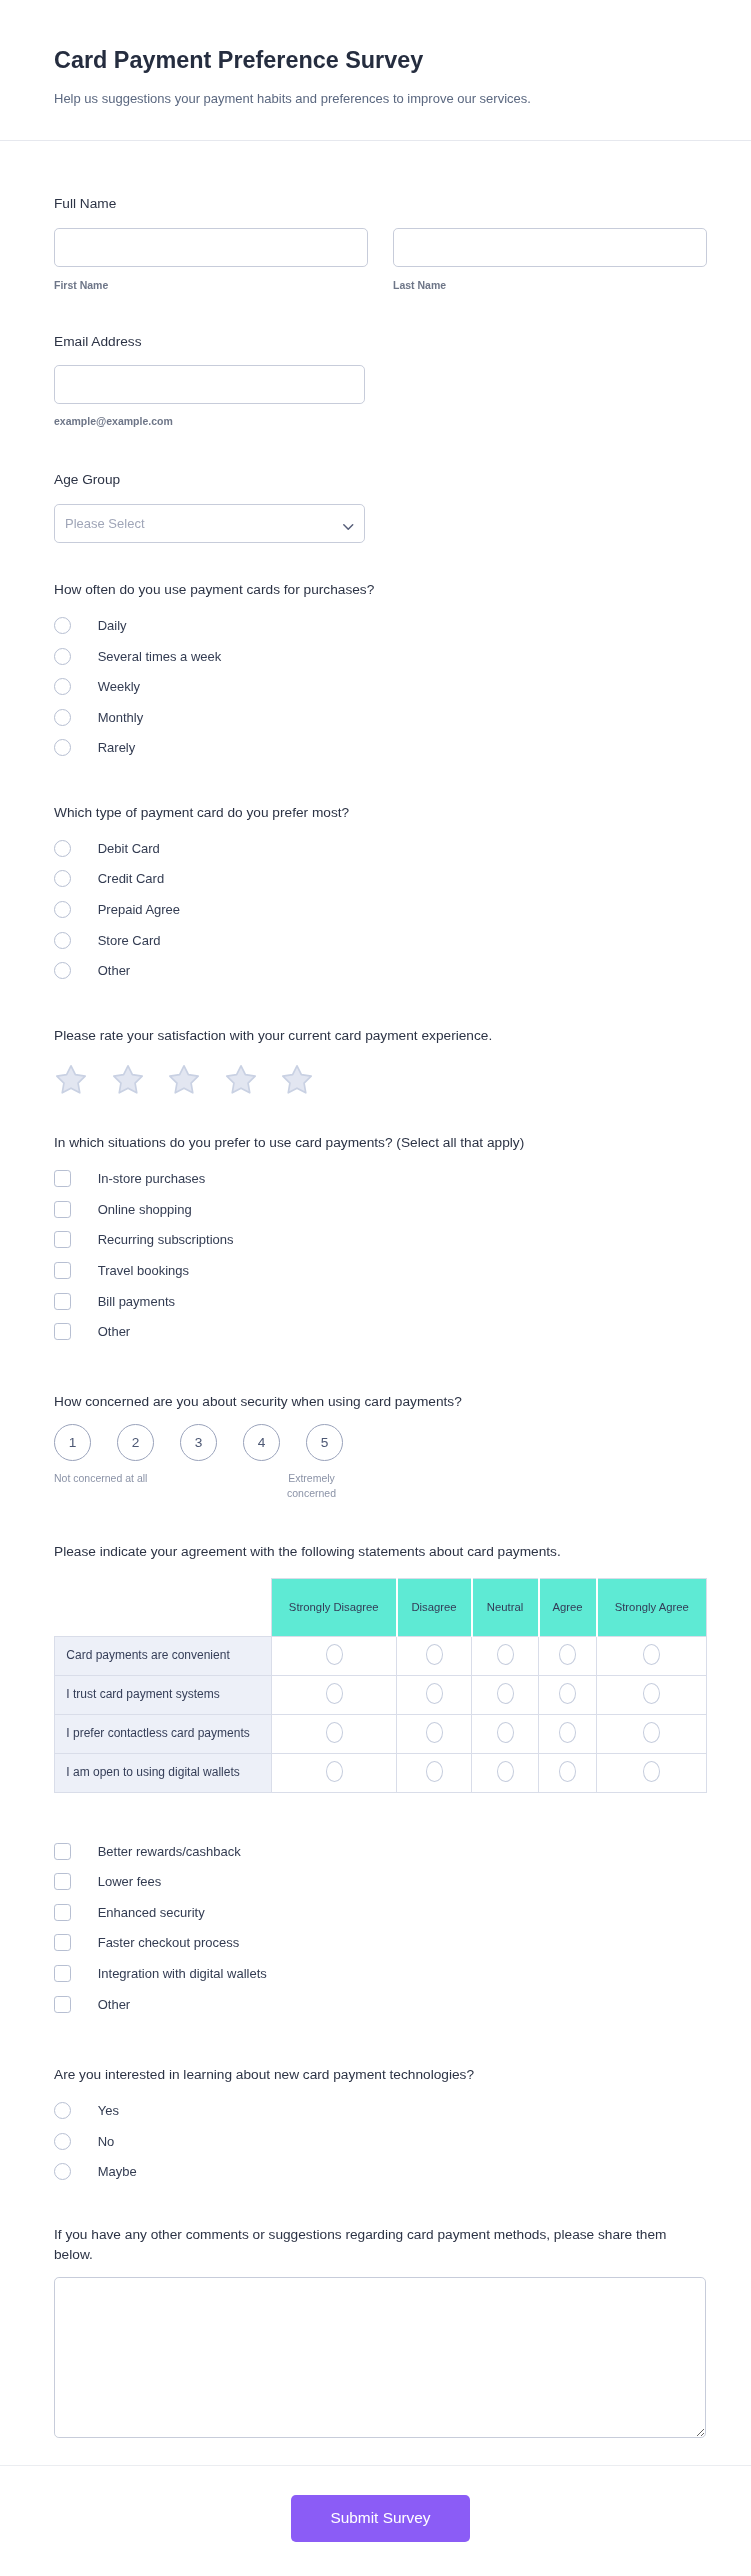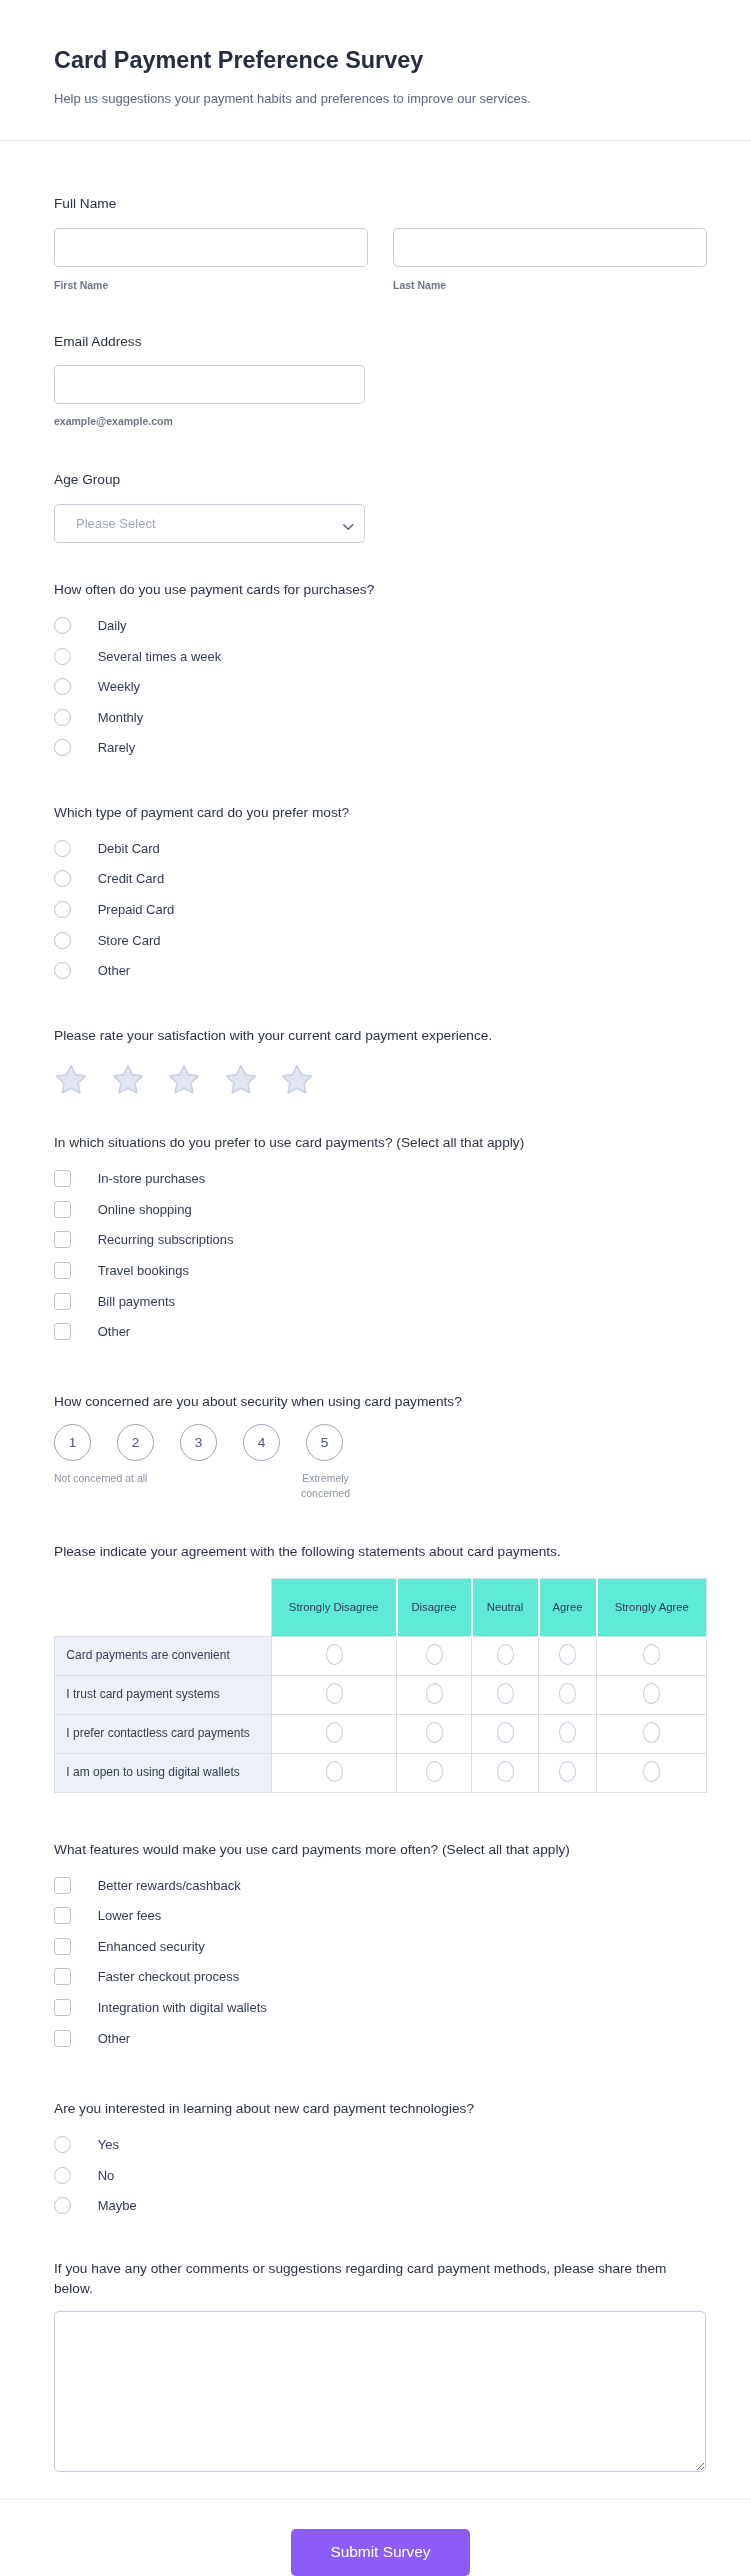--- a/index.html
+++ b/index.html
@@ -33,21 +33,21 @@
   .name-col .text-input { width:100%; }
   .name-col .sub-label { margin-top:12px; }
 
   .sec-email { margin-top:40px; }
   .sec-email .text-input { width:311px; display:block; margin-top:13px; }
   .sec-email .sub-label { margin-top:11.3px; }
 
   .sec-age { margin-top:42px; }
   .select-wrap { position:relative; width:311px; margin-top:14.6px; }
   .select {
-    width:100%; height:39px; padding:0 29px 0 21px;
+    width:100%; height:39px; padding:0 29px 0 10px;
     -webkit-appearance:none; appearance:none; color:#a0a6b8;
   }
   .chevron { position:absolute; right:11.3px; top:14.6px; pointer-events:none; }
 
   .sec-q { margin-top:37px; }
   .sec-q.q2 { margin-top:44px; }
   .sec-q.q3 { margin-top:44px; }
   .sec-q.q4 { margin-top:36px; }
   .sec-q.q5 { margin-top:49px; }
   .sec-q.q6 { margin-top:34px; }
@@ -74,21 +74,21 @@
   
   .scale-wrap { position:relative; margin-top:13px; height:84px; }
   .scale-row { display:flex; gap:26px; }
   .scale-circle {
     width:37px; height:37px; border:1.2px solid #9aa3bb; border-radius:50%;
     display:flex; align-items:center; justify-content:center;
     font-size:13.7px; color:#4d5874; background:#fff; cursor:pointer;
   }
   .scale-min { position:absolute; left:0; top:47px; width:105px; text-align:left;
     font-size:10.5px; line-height:14.6px; color:#8b93a7; }
-  .scale-max { position:absolute; left:231px; top:47px; width:81px; text-align:center;
+  .scale-max { position:absolute; left:217px; top:47px; width:81px; text-align:center;
     font-size:10.5px; line-height:14.6px; color:#8b93a7; }
 
   
   table.matrix { border-collapse:collapse; margin-top:16px; width:653px; table-layout:fixed; }
   .matrix th, .matrix td { border:0.8px solid #d9dde9; }
   .matrix thead th {
     background:#5eead4; font-size:11.3px; line-height:14.6px; font-weight:400;
     color:#333c57; text-align:center; padding:8px 4.9px; height:58px; vertical-align:middle;
   }
   .matrix thead th.blank { border:none; background:transparent; }
@@ -199,21 +199,21 @@
           <span class="opt-label">Debit Card</span>
         </label>
 
         <label class="opt">
           <span class="radio"></span>
           <span class="opt-label">Credit Card</span>
         </label>
 
         <label class="opt">
           <span class="radio"></span>
-          <span class="opt-label">Prepaid Card</span>
+          <span class="opt-label">Prepaid Agree</span>
         </label>
 
         <label class="opt">
           <span class="radio"></span>
           <span class="opt-label">Store Card</span>
         </label>
 
         <label class="opt">
           <span class="radio"></span>
           <span class="opt-label">Other</span>
@@ -345,21 +345,20 @@
           <td><span class="m-radio"></span></td>
           <td><span class="m-radio"></span></td>
           <td><span class="m-radio"></span></td>
           <td><span class="m-radio"></span></td>
         </tr>
       </tbody>
     </table>
   </div>
 
   <div class="sec-q q7">
-    <div class="q-label">What features would make you use card payments more often? (Select all that apply)</div>
     <div class="opt-list">
 
         <label class="opt">
           <span class="box"></span>
           <span class="opt-label">Better rewards/cashback</span>
         </label>
 
         <label class="opt">
           <span class="box"></span>
           <span class="opt-label">Lower fees</span>

